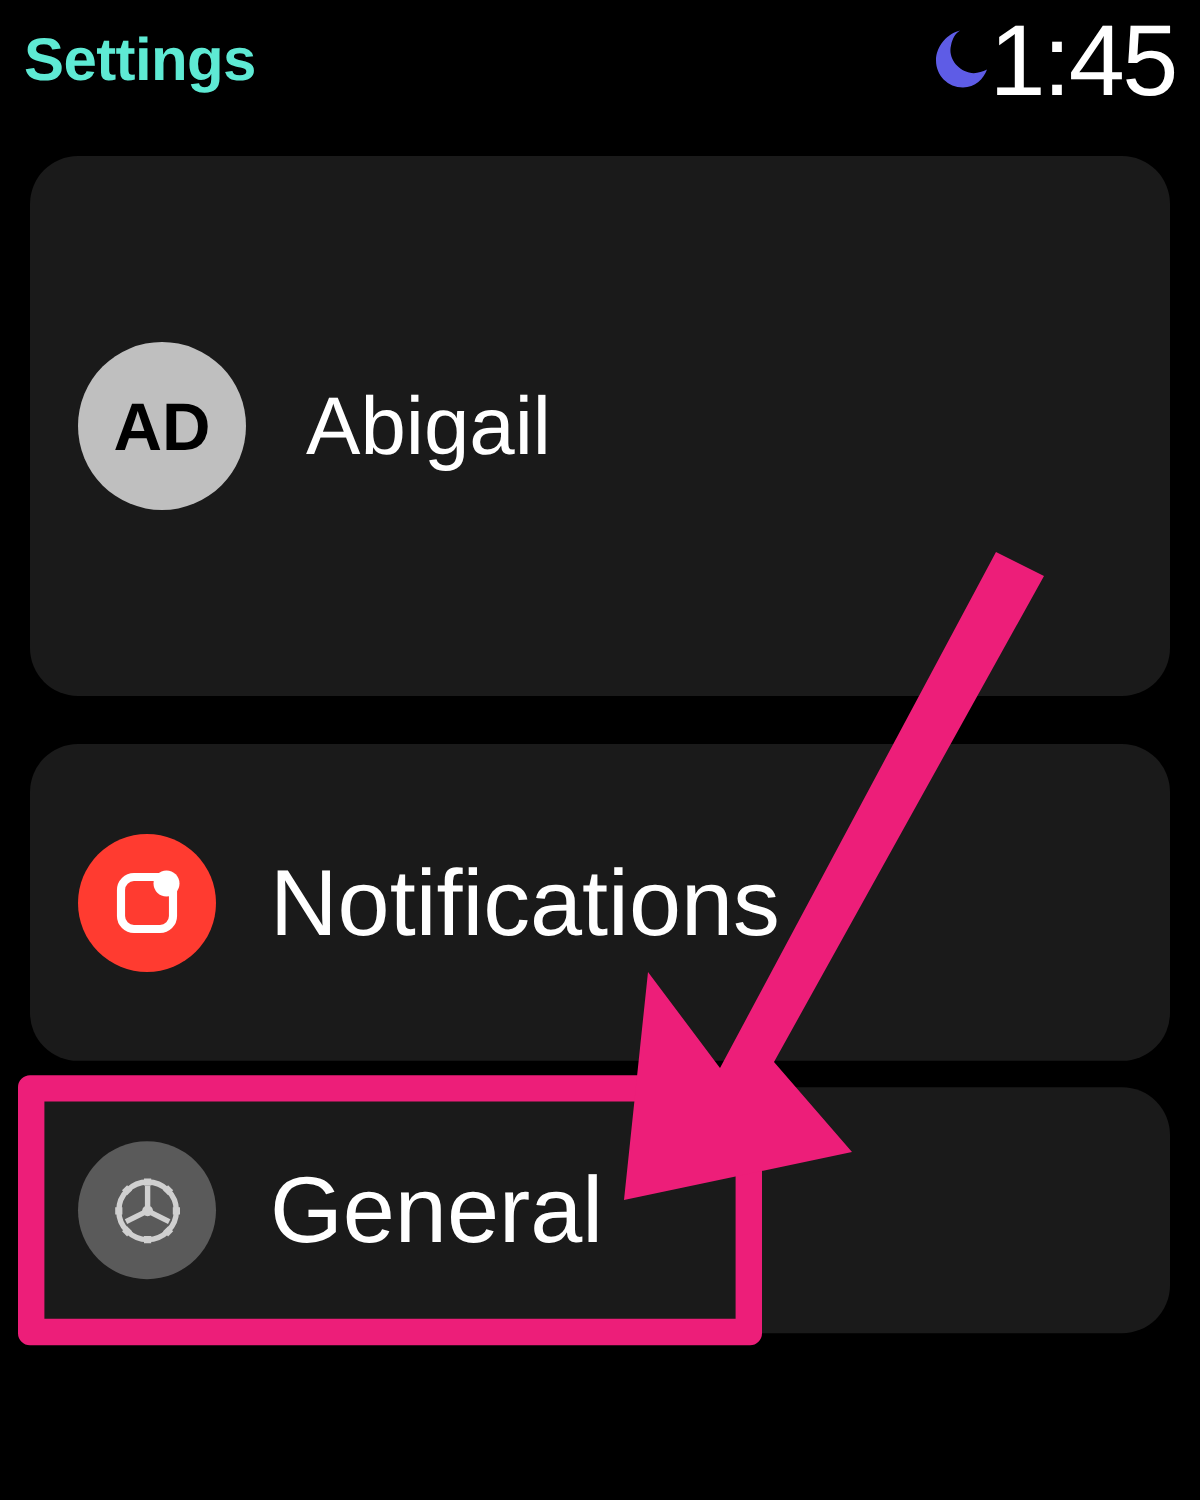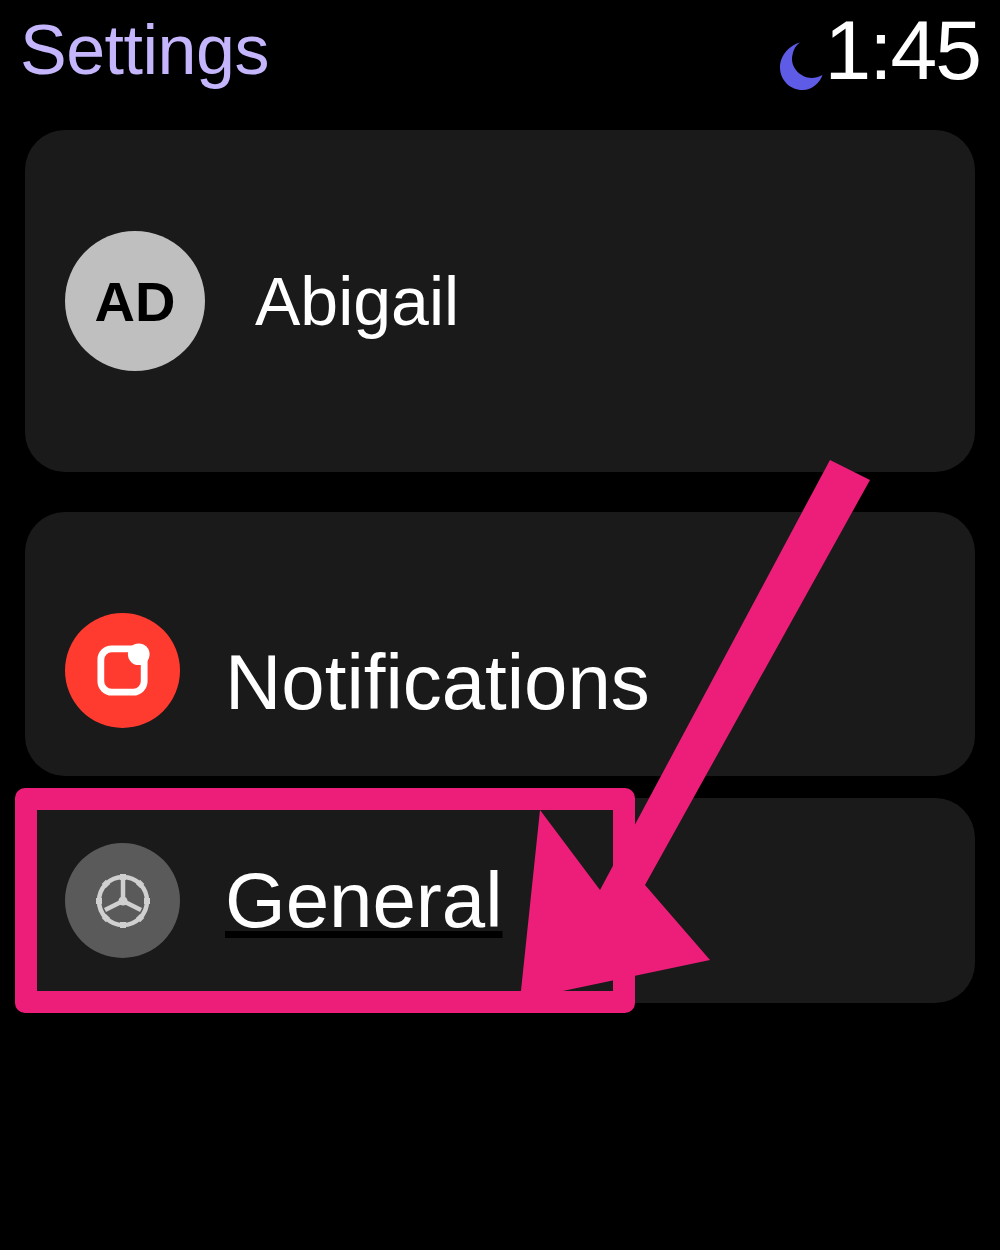--- a/index.html
+++ b/index.html
@@ -19,29 +19,29 @@
     
     .header {
       display: flex;
       justify-content: space-between;
       align-items: center;
       padding: 0 20px;
       height: 100px;
     }
     
     .header-title {
-      color: #c4b5fd;
-      font-size: 70px;
-      font-weight: 400;
+      color: #5eead4;
+      font-size: 50px;
+      font-weight: 700;
       letter-spacing: -0.5px;
     }
     
     .header-right {
       display: flex;
-      align-items: flex-end;
+      align-items: center;
     }
     
     .moon-icon {
       width: 60px;
       height: 60px;
     }
     
     .time {
       color: #ffffff;
       font-size: 84px;
@@ -56,35 +56,33 @@
     .row {
       background: #1a1a1a;
       border-radius: 40px;
       display: flex;
       align-items: center;
       padding: 48px 40px;
       margin-bottom: 40px;
     }
     
     .profile-row {
-      height: 342px;
+      height: 450px;
       align-items: center;
       padding: 44px 40px;
     }
     
     .notifications-row {
       height: 264px;
       margin-bottom: 22px;
-      align-items: flex-end;
     }
     
     .general-row {
       height: 205px;
       position: relative;
-      text-decoration: underline;
     }
     
     .avatar {
       width: 140px;
       height: 140px;
       border-radius: 50%;
       background: #bfbfbf;
       display: flex;
       align-items: center;
       justify-content: center;

